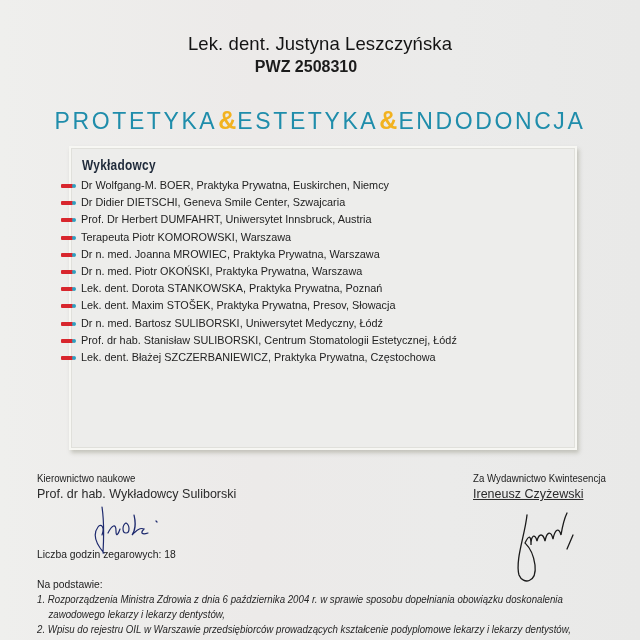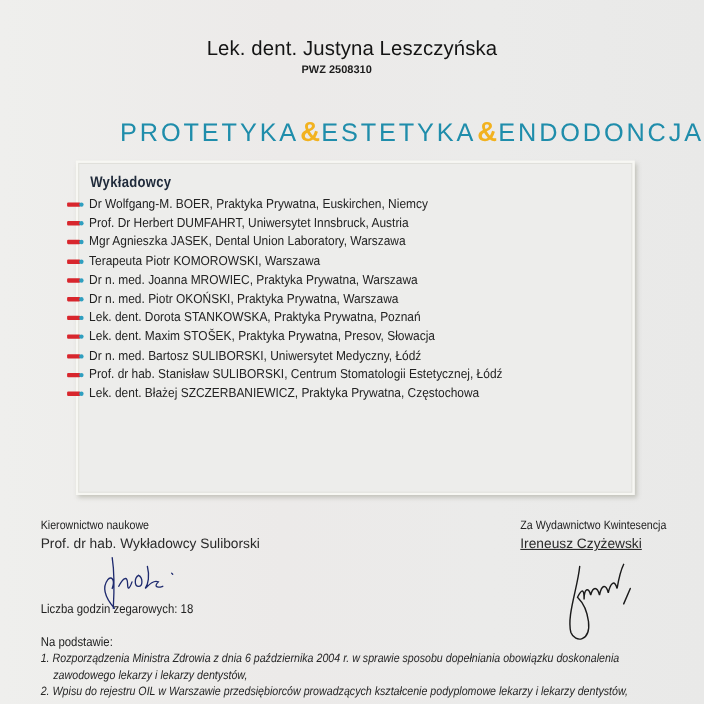--- a/index.html
+++ b/index.html
@@ -28,29 +28,29 @@
       text-align: center;
       font-size: 18.5px;
       letter-spacing: 0.1px;
       color: #141414;
     }
     .pwz {
       position: absolute;
       top: 58px;
       left: 0; width: 612px;
       text-align: center;
-      font-size: 10px;
+      font-size: 16px;
       font-weight: bold;
       color: #1c1c1c;
     }
     .course-title {
       position: absolute;
       top: 106px;
       left: 0; width: 640px;
-      text-align: right;
+      text-align: center;
       font-size: 23px;
       letter-spacing: 2.6px;
       color: #1f8dab;
       white-space: nowrap;
     }
     .course-title .amp {
       color: #f2b21f;
       font-weight: bold;
       font-size: 25px;
       letter-spacing: 0;
@@ -223,25 +223,25 @@
   <div class="lecturers-heading">Wykładowcy</div>
 
   <ul class="lecturer-list">
     <li class="lecturer"><span class="bullet">
           <span class="bar"></span>
           <span class="dot"></span>
         </span><span class="text">Dr Wolfgang-M. BOER, Praktyka Prywatna, Euskirchen, Niemcy</span></li>
     <li class="lecturer"><span class="bullet">
           <span class="bar"></span>
           <span class="dot"></span>
+        </span><span class="text">Dr Didier DIETSCHI, Geneva Smile Center, Szwajcaria</span></li>
+    <li class="lecturer"><span class="bullet">
+          <span class="bar"></span>
+          <span class="dot"></span>
         </span><span class="text">Prof. Dr Herbert DUMFAHRT, Uniwersytet Innsbruck, Austria</span></li>
-    <li class="lecturer"><span class="bullet">
-          <span class="bar"></span>
-          <span class="dot"></span>
-        </span><span class="text">Mgr Agnieszka JASEK, Dental Union Laboratory, Warszawa</span></li>
     <li class="lecturer"><span class="bullet">
           <span class="bar"></span>
           <span class="dot"></span>
         </span><span class="text">Terapeuta Piotr KOMOROWSKI, Warszawa</span></li>
     <li class="lecturer"><span class="bullet">
           <span class="bar"></span>
           <span class="dot"></span>
         </span><span class="text">Dr n. med. Joanna MROWIEC, Praktyka Prywatna, Warszawa</span></li>
     <li class="lecturer"><span class="bullet">
           <span class="bar"></span>

